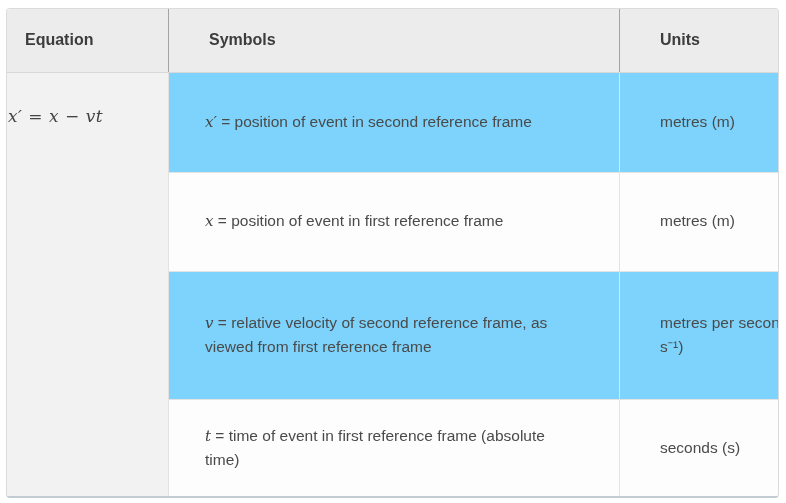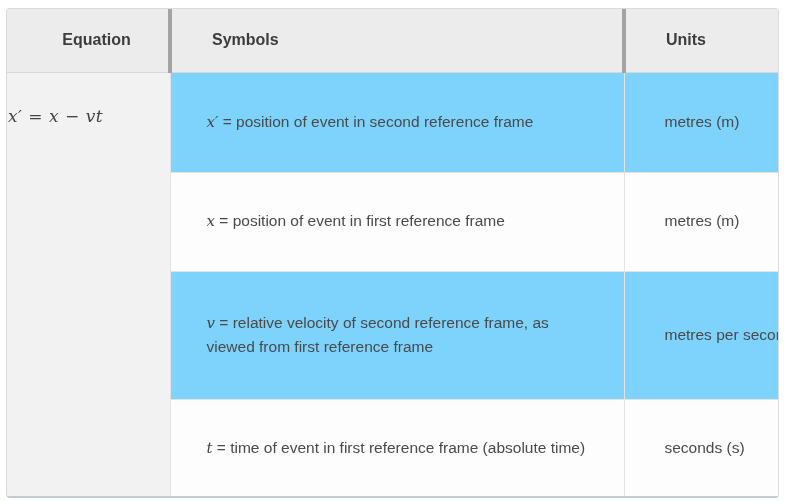--- a/index.html
+++ b/index.html
@@ -21,37 +21,37 @@
     border-radius: 4px;
     overflow: hidden;
     background: #ffffff;
   }
   table.def-table {
     border-collapse: collapse;
     width: 100%;
     table-layout: fixed;
     color: #4a4a4a;
   }
-  .col-eq    { width: 143px; text-align: center; }
+  .col-eq    { width: 143px; }
   .col-sym   { width: 410px; }
   .col-units { width: 217px; }
 
   
   thead tr { height: 63px; }
   th {
     background: #ececec;
     font-size: 16px;
     font-weight: 700;
     color: #3c3c3c;
     text-align: left;
     vertical-align: middle;
     padding: 0 0 0 18px;
     border-bottom: 1px solid #d8d8d8;
   }
-  th + th { border-left: 4px solid #a3a3a3; padding-left: 40px; }
+  th + th { border-left: 1px solid #a3a3a3; padding-left: 40px; }
 
   
   tr.r1 { height: 100px; }
   tr.r2 { height: 99px;  }
   tr.r3 { height: 128px; }
   tr.r4 { height: 97px;  }
 
   td {
     font-size: 15.5px;
     line-height: 1.55;

